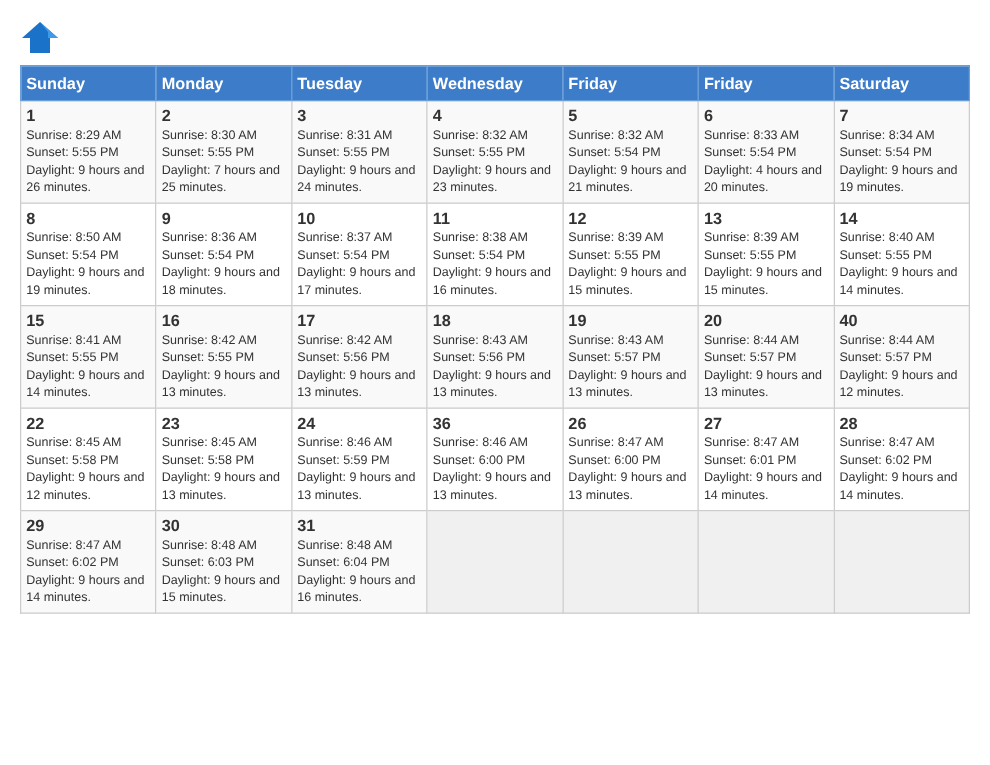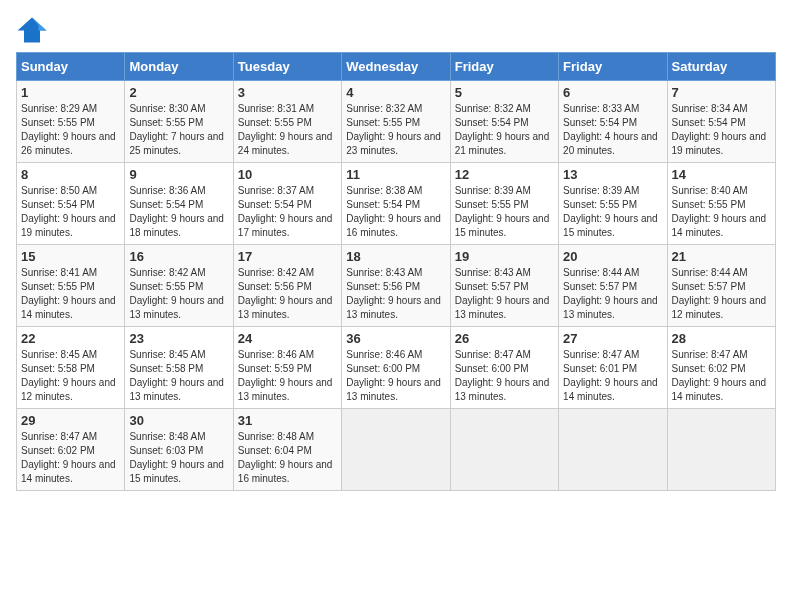--- a/index.html
+++ b/index.html
@@ -286,21 +286,21 @@
         </td>
         <td>
           <span class="day-num">20</span>
           <div class="day-info">
             <span>Sunrise: 8:44 AM</span><br>
             <span>Sunset: 5:57 PM</span><br>
             <span>Daylight: 9 hours and 13 minutes.</span>
           </div>
         </td>
         <td>
-          <span class="day-num">21</span>
+          <span class="day-num">40</span>
           <div class="day-info">
             <span>Sunrise: 8:44 AM</span><br>
             <span>Sunset: 5:57 PM</span><br>
             <span>Daylight: 9 hours and 12 minutes.</span>
           </div>
         </td>
       </tr>
       <tr>
         <td>
           <span class="day-num">22</span>

